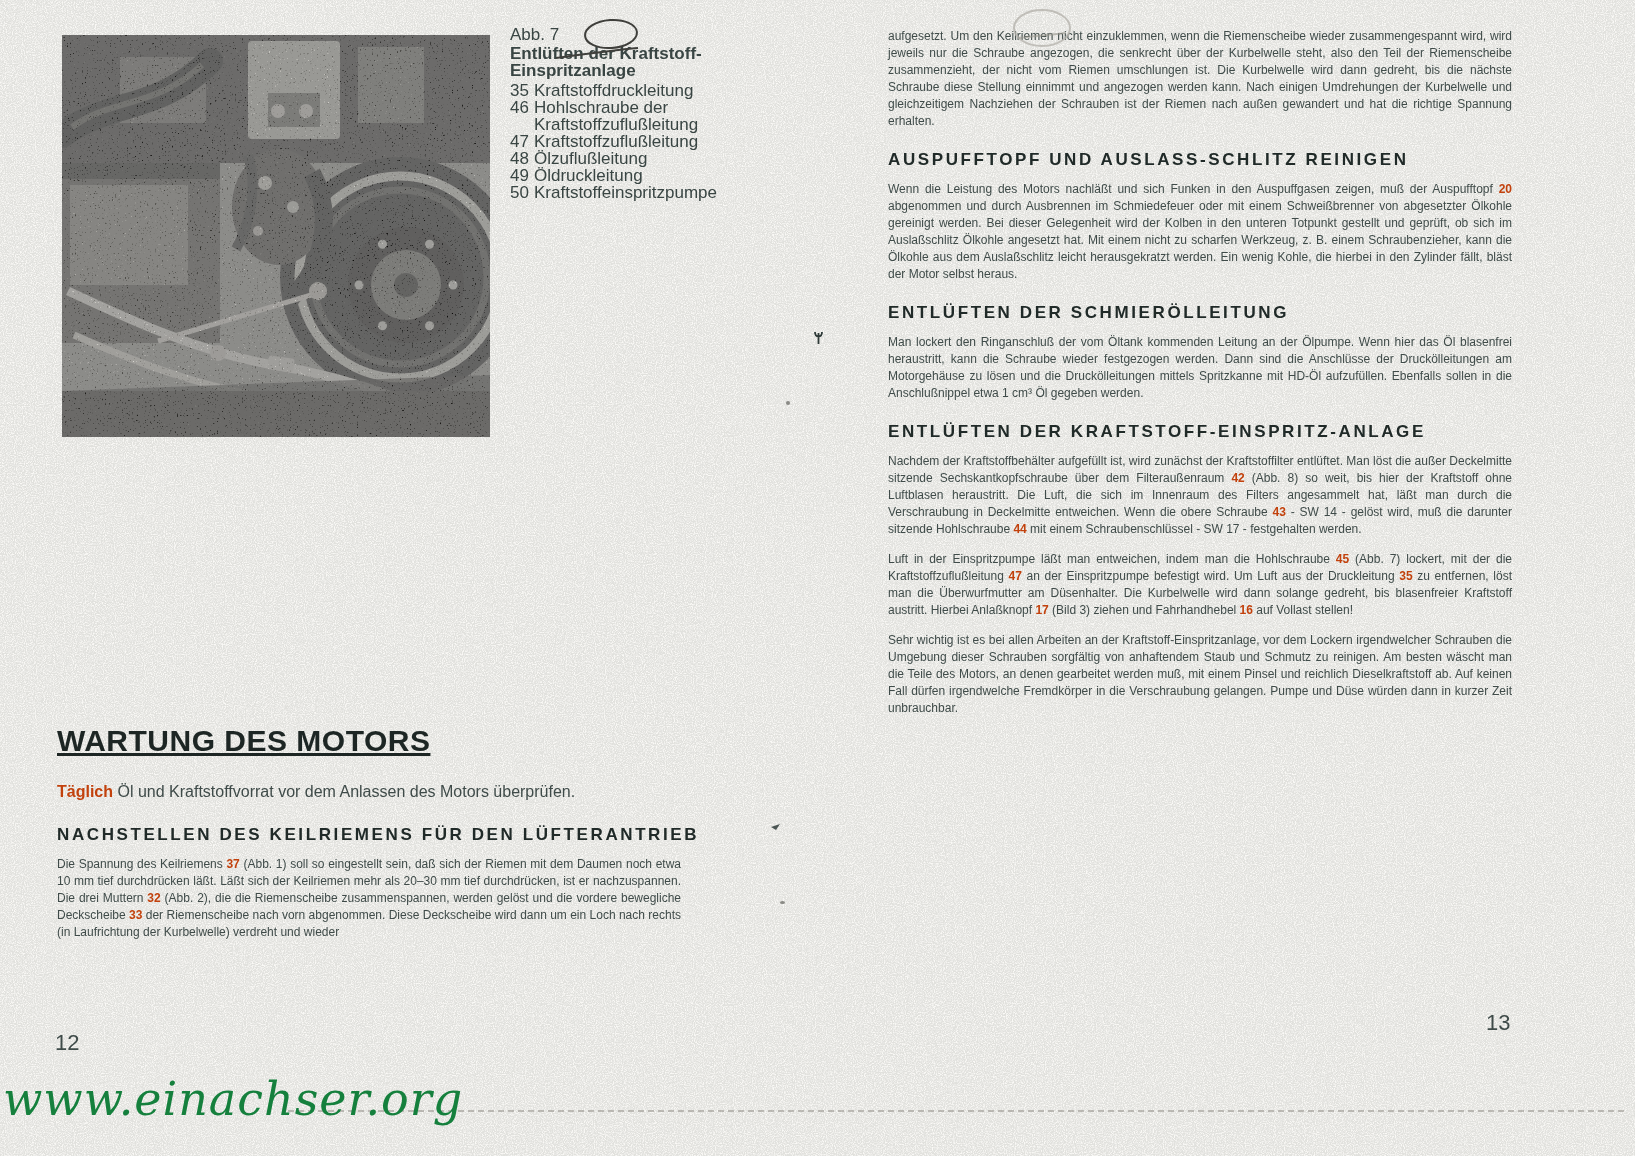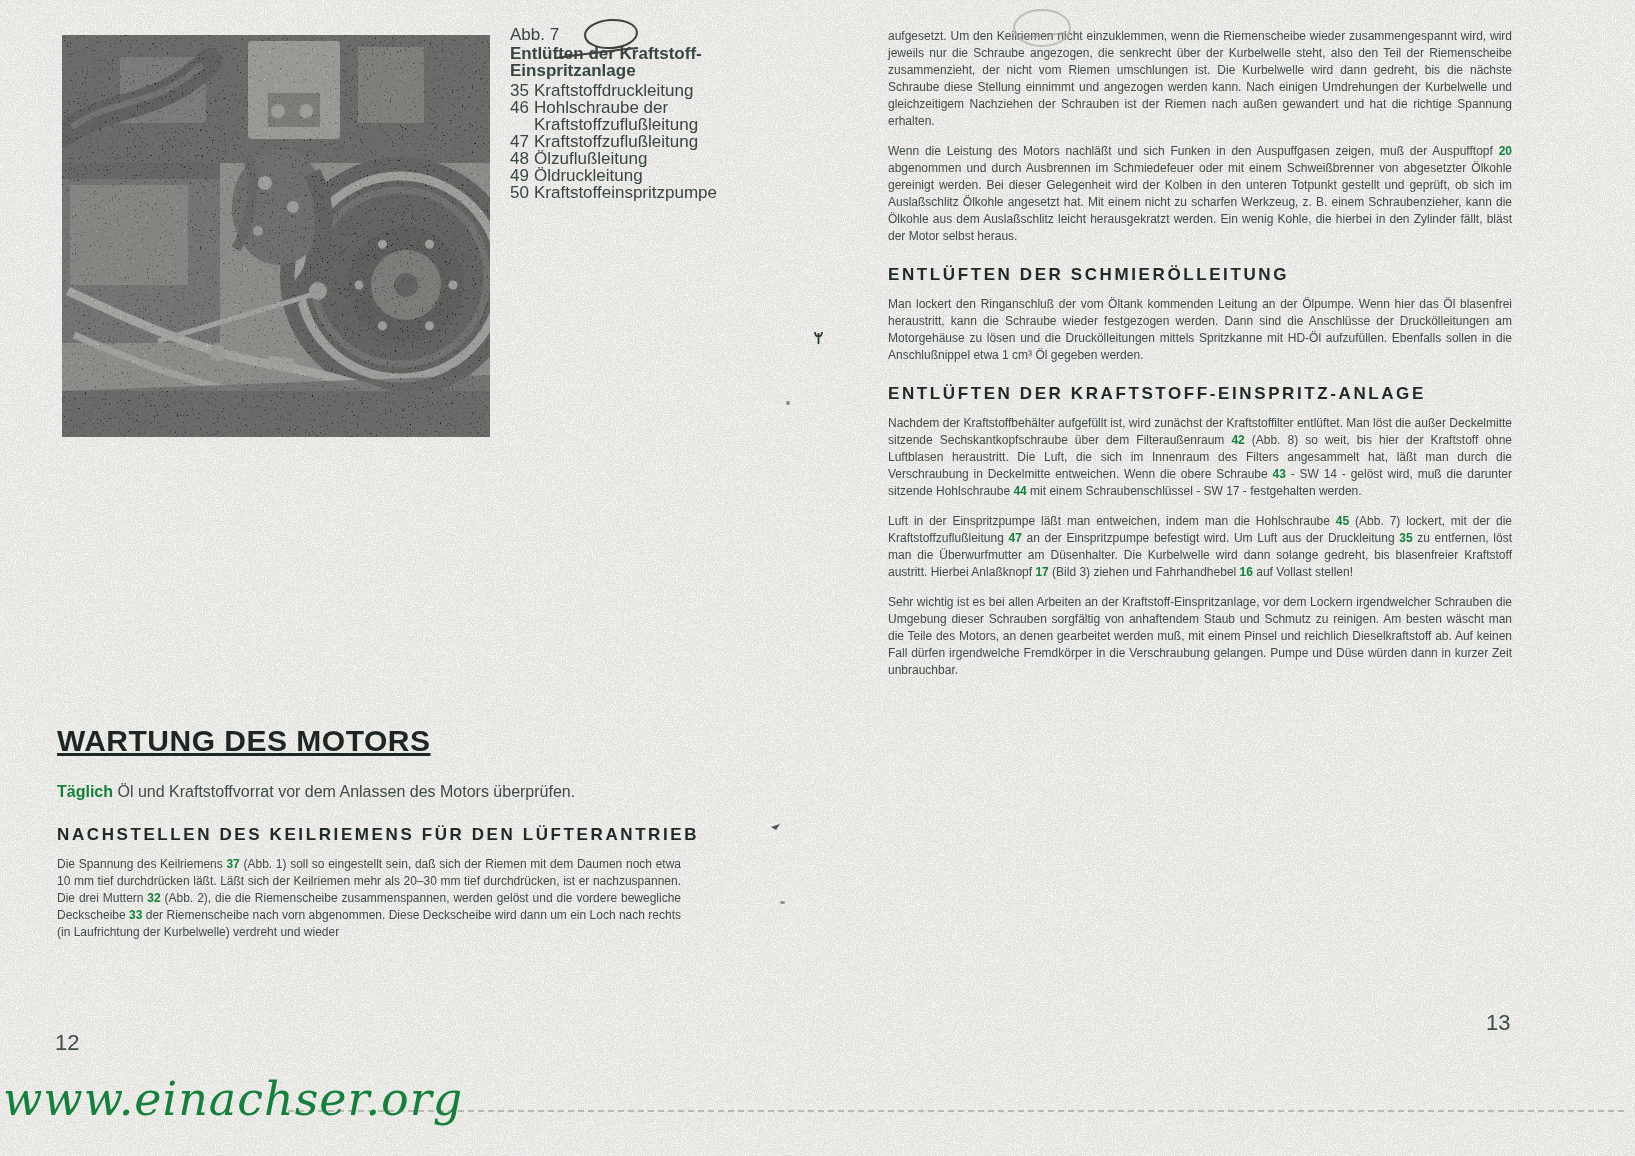--- a/index.html
+++ b/index.html
@@ -42,21 +42,21 @@
     font-size: 17px; font-weight: bold; letter-spacing: 2.6px;
     color: #202a28; margin: 0 0 11px 0; white-space: nowrap;
   }
   p.body {
     font-size: 12px; line-height: 17px; text-align: justify;
     margin: 0; color: #3f4b49;
   }
   p.intro { font-size: 16px; margin: 0 0 24px 0; }
   .right-col p.body { margin: 0 0 13px 0; }
   .right-col h2.sec { margin: 20px 0 11px 0; }
-  p.body b, p.intro b { color: #15803d; }
+  p.body b, p.intro b { color: #c2410c; }
 
   
   .pagenum { font-size: 22px; color: #3f4b49; }
   #pn12 { left: 55px; top: 1030px; }
   #pn13 { left: 1486px; top: 1010px; }
 
   .watermark {
     left: 3px; top: 1072px; z-index: 6;
     font-family: "DejaVu Serif", serif; font-style: italic;
     font-size: 46px; color: #15803d; letter-spacing: 1px;
@@ -187,20 +187,21 @@
 <div class="layer pagenum" id="pn12">12</div>
 
 <svg class="layer artifact" style="left:1008px; top:6px;" width="70" height="46">
   <ellipse cx="34" cy="22" rx="28" ry="18" fill="none" stroke="#b5b3ac" stroke-width="2" opacity="0.8"></ellipse>
   <path d="M10,32 L58,27" stroke="#9a988f" stroke-width="2" opacity="0.6"></path>
 </svg>
 
 <div class="layer right-col">
   <p class="body"><span>aufgesetzt. Um den Keilriemen nicht einzuklemmen, wenn die Riemenscheibe wieder zusammengespannt wird, wird jeweils nur die Schraube angezogen, die senkrecht über der Kurbelwelle steht, also den Teil der Riemenscheibe zusammenzieht, der nicht vom Riemen umschlungen ist. Die Kurbelwelle wird dann gedreht, bis die nächste Schraube diese Stellung einnimmt und angezogen werden kann. Nach einigen Umdrehungen der Kurbelwelle und gleichzeitigem Nachziehen der Schrauben ist der Riemen nach außen gewandert und hat die richtige Spannung erhalten.</span></p>
 
+  <h2 class="sec">AUSPUFFTOPF UND AUSLASS-SCHLITZ REINIGEN</h2>
   <p class="body"><span>Wenn die Leistung des Motors nachläßt und sich Funken in den Auspuffgasen zeigen, muß der Auspufftopf </span><b>20</b><span> abgenommen und durch Ausbrennen im Schmiedefeuer oder mit einem Schweißbrenner von abgesetzter Ölkohle gereinigt werden. Bei dieser Gelegenheit wird der Kolben in den unteren Totpunkt gestellt und geprüft, ob sich im Auslaßschlitz Ölkohle angesetzt hat. Mit einem nicht zu scharfen Werkzeug, z. B. einem Schraubenzieher, kann die Ölkohle aus dem Auslaßschlitz leicht herausgekratzt werden. Ein wenig Kohle, die hierbei in den Zylinder fällt, bläst der Motor selbst heraus.</span></p>
 
   <h2 class="sec">ENTLÜFTEN DER SCHMIERÖLLEITUNG</h2>
   <p class="body"><span>Man lockert den Ringanschluß der vom Öltank kommenden Leitung an der Ölpumpe. Wenn hier das Öl blasenfrei heraustritt, kann die Schraube wieder festgezogen werden. Dann sind die Anschlüsse der Druckölleitungen am Motorgehäuse zu lösen und die Druckölleitungen mittels Spritzkanne mit HD-Öl aufzufüllen. Ebenfalls sollen in die Anschlußnippel etwa 1 cm³ Öl gegeben werden.</span></p>
 
   <h2 class="sec">ENTLÜFTEN DER KRAFTSTOFF-EINSPRITZ-ANLAGE</h2>
   <p class="body"><span>Nachdem der Kraftstoffbehälter aufgefüllt ist, wird zunächst der Kraftstoffilter entlüftet. Man löst die außer Deckelmitte sitzende Sechskantkopfschraube über dem Filteraußenraum </span><b>42</b><span> (Abb. 8) so weit, bis hier der Kraftstoff ohne Luftblasen heraustritt. Die Luft, die sich im Innenraum des Filters angesammelt hat, läßt man durch die Verschraubung in Deckelmitte entweichen. Wenn die obere Schraube </span><b>43</b><span> - SW 14 - gelöst wird, muß die darunter sitzende Hohlschraube </span><b>44</b><span> mit einem Schraubenschlüssel - SW 17 - festgehalten werden.</span></p>
   <p class="body"><span>Luft in der Einspritzpumpe läßt man entweichen, indem man die Hohlschraube </span><b>45</b><span> (Abb. 7) lockert, mit der die Kraftstoffzuflußleitung </span><b>47</b><span> an der Einspritzpumpe befestigt wird. Um Luft aus der Druckleitung </span><b>35</b><span> zu entfernen, löst man die Überwurfmutter am Düsenhalter. Die Kurbelwelle wird dann solange gedreht, bis blasenfreier Kraftstoff austritt. Hierbei Anlaßknopf </span><b>17</b><span> (Bild 3) ziehen und Fahrhandhebel </span><b>16</b><span> auf Vollast stellen!</span></p>
   <p class="body"><span>Sehr wichtig ist es bei allen Arbeiten an der Kraftstoff-Einspritzanlage, vor dem Lockern irgendwelcher Schrauben die Umgebung dieser Schrauben sorgfältig von anhaftendem Staub und Schmutz zu reinigen. Am besten wäscht man die Teile des Motors, an denen gearbeitet werden muß, mit einem Pinsel und reichlich Dieselkraftstoff ab. Auf keinen Fall dürfen irgendwelche Fremdkörper in die Verschraubung gelangen. Pumpe und Düse würden dann in kurzer Zeit unbrauchbar.</span></p>
 </div>

